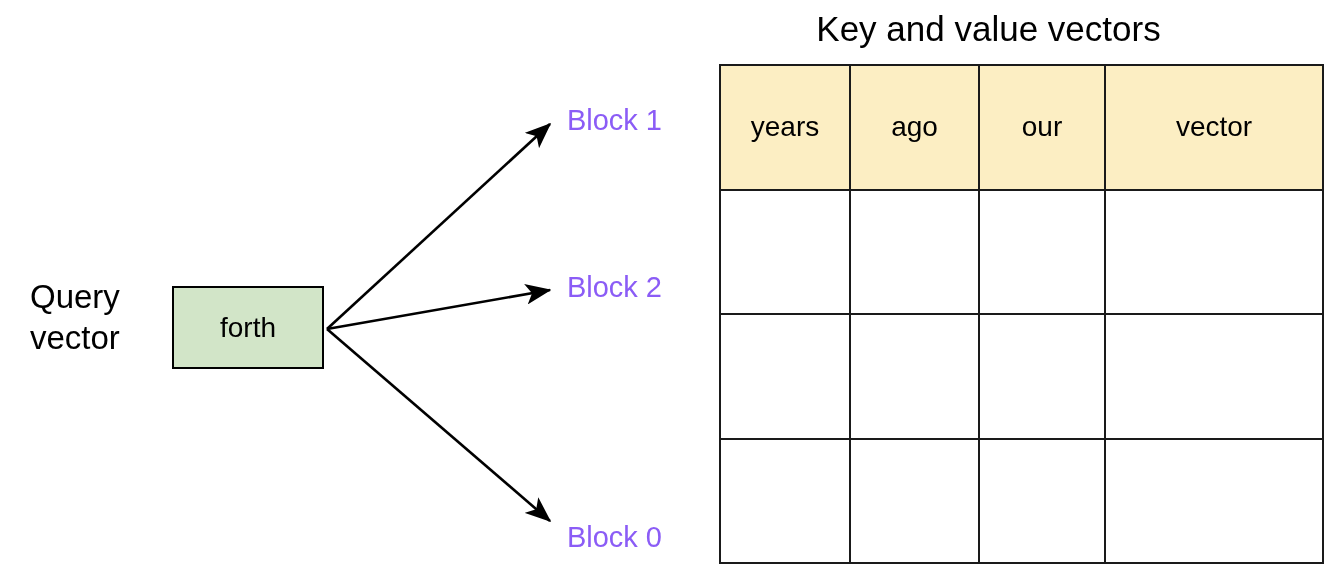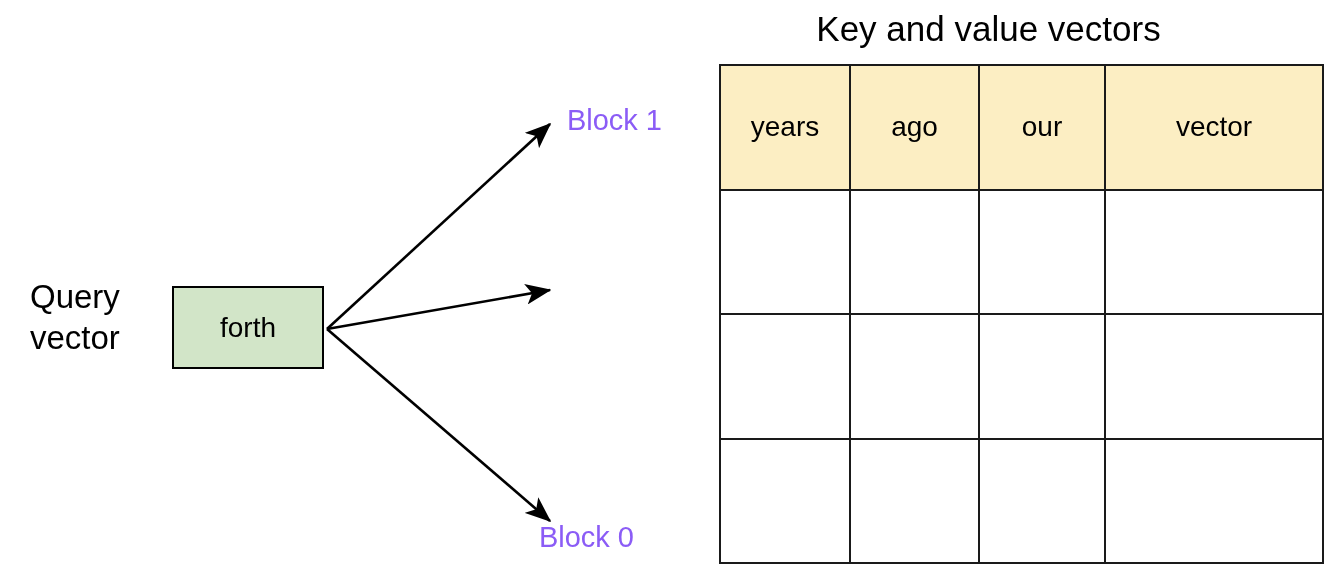--- a/index.html
+++ b/index.html
@@ -83,21 +83,21 @@
     position: absolute;
     font-size: 29px;
     line-height: 34px;
     color: #8b5cf6;
     white-space: nowrap;
     text-align: right;
     width: 130px;
   }
   #block-label-1 { left: 532px; top: 103px; }
   #block-label-2 { left: 532px; top: 270px; }
-  #block-label-0 { left: 504px; top: 520px; }
+  #block-label-0 { left: 532px; top: 520px; }
 
   
   #kv-matrix {
     position: absolute;
     left: 687px;
     top: 64px;
     width: 603px;
     height: 500px;
     border-collapse: collapse;
     table-layout: fixed;
@@ -144,20 +144,21 @@
       <marker id="arrowhead" markerWidth="10" markerHeight="8" refX="9.4" refY="4" orient="auto" markerUnits="strokeWidth">
         <path d="M0,0 L10,4 L0,8 L2.4,4 z" fill="#000000"></path>
       </marker>
     </defs>
     <line x1="327" y1="329" x2="550" y2="124" stroke="#000000" stroke-width="2.6" marker-end="url(#arrowhead)"></line>
     <line x1="327" y1="329" x2="550" y2="290" stroke="#000000" stroke-width="2.6" marker-end="url(#arrowhead)"></line>
     <line x1="327" y1="329" x2="550" y2="521" stroke="#000000" stroke-width="2.6" marker-end="url(#arrowhead)"></line>
   </svg>
 
   <div class="block-label" id="block-label-1">Block 1</div>
+  <div class="block-label" id="block-label-2">Block 2</div>
   <div class="block-label" id="block-label-0">Block 0</div>
 
   <table id="kv-matrix">
     <colgroup>
       <col class="c0">
         <col class="c1">
         <col class="c2">
         <col class="c3">
     </colgroup>
     <tbody>

